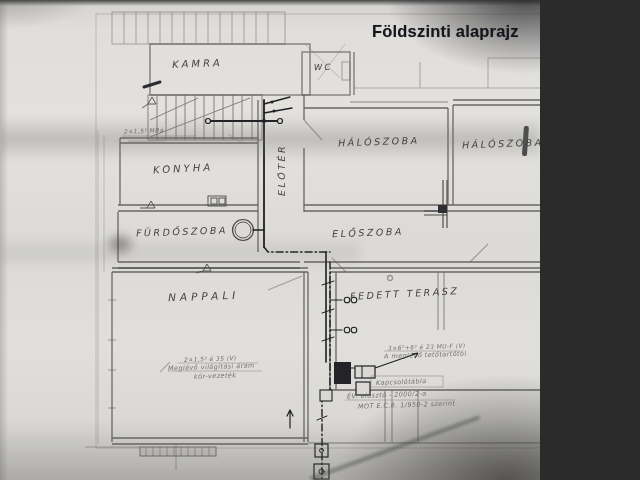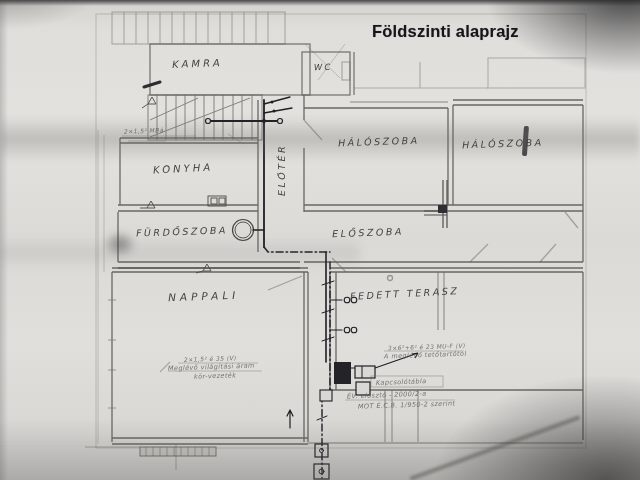--- a/index.html
+++ b/index.html
@@ -1,17 +1,17 @@
 <!DOCTYPE html>
 <html><head>
 <meta charset="utf-8">
 <style>
   html,body{margin:0;padding:0;background:#2b2b2b;}
   .photo{
-    position:relative;width:640px;height:480px;overflow:hidden;
+    position:relative;width:540px;height:480px;overflow:hidden;
     background:
       linear-gradient(180deg,#d3d2cf 0%,#dfdedb 6%,#e3e2df 28%,#dbdad7 50%,#e0dfdc 72%,#d8d7d4 90%,#cfcecb 100%);
     font-family:"DejaVu Sans",sans-serif;
   }
   .photo *{box-sizing:border-box;}
   .fx{position:absolute;pointer-events:none;}
   .shade-top{top:0;left:0;right:0;height:6px;background:linear-gradient(180deg,rgba(38,38,40,.8),rgba(38,38,40,0));}
   .shade-tr{top:-45px;right:-55px;width:230px;height:130px;background:radial-gradient(ellipse at 70% 30%,rgba(44,43,45,.85),rgba(44,43,45,0) 62%);}
   .shade-tl{top:-10px;left:-20px;width:120px;height:40px;background:radial-gradient(ellipse at 20% 0%,rgba(70,69,67,.35),rgba(70,69,67,0) 70%);}
   .band-mid{top:116px;left:0;right:0;height:46px;filter:blur(3px);

